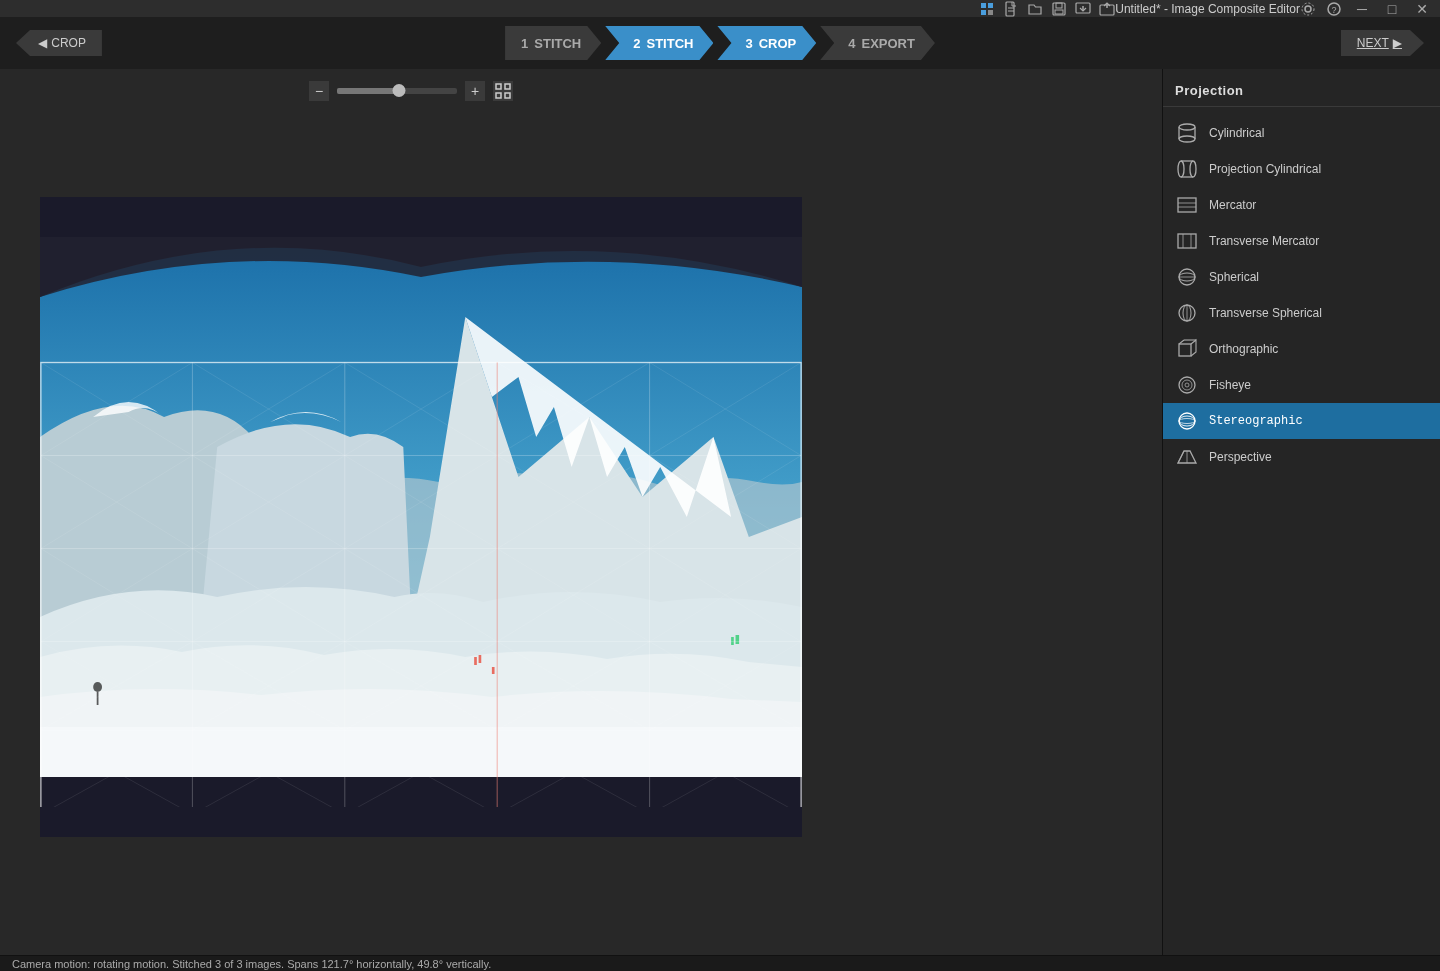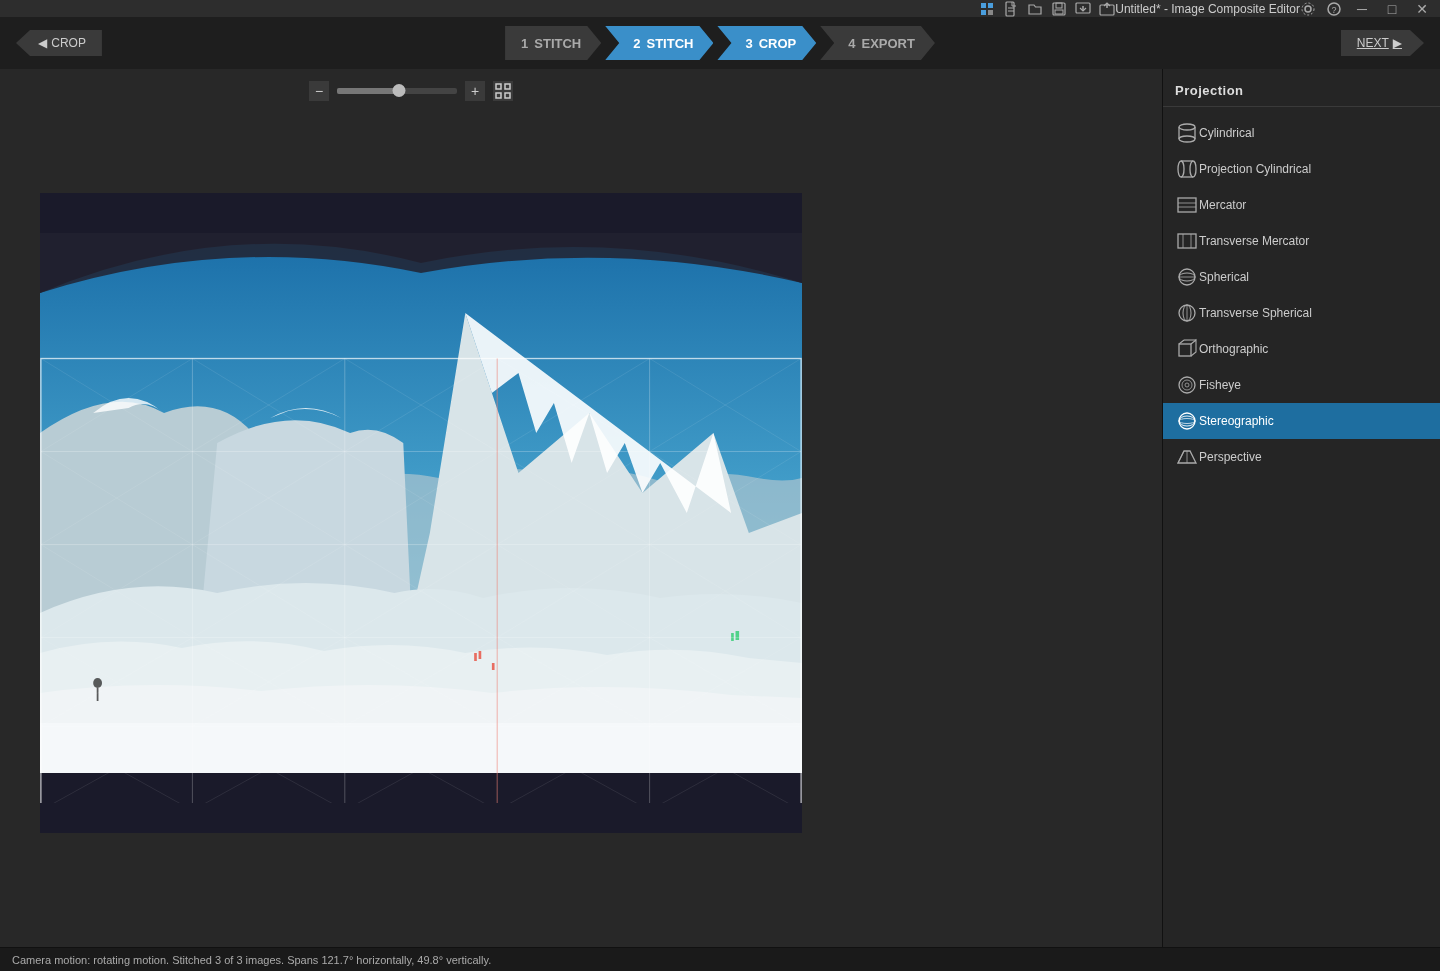--- a/index.html
+++ b/index.html
@@ -162,38 +162,39 @@
     }
     .panel-divider {
       height: 1px;
       background: #3a3a3a;
       margin: 0 0 8px 0;
     }
     .projection-item {
       display: flex;
       align-items: center;
       padding: 6px 12px;
+      gap: 10px;
       cursor: pointer;
       color: #ccc;
     }
     .projection-item.active { background: #1e6ea0; color: #fff; }
     .projection-icon {
       width: 24px;
       height: 24px;
       display: flex;
       align-items: center;
       justify-content: center;
       flex-shrink: 0;
     }
     .proj-label { font-size: 12px; }
 
     
     .statusbar {
       background: #1a1a1a;
-      height: 24px;
+      height: 16px;
       display: flex;
       align-items: center;
       padding: 0 12px;
       flex-shrink: 0;
       border-top: 1px solid #111;
     }
     .status-text { font-size: 11px; color: #aaa; }
 
     
     svg { display: block; }
@@ -549,21 +550,21 @@
       </div>
 
       <div class="projection-item active" style="background:#1e6ea0;">
         <div class="projection-icon">
           <svg width="22" height="22" viewBox="0 0 22 22">
               <circle cx="11" cy="11" r="8" fill="none" stroke="white" stroke-width="1.3"></circle>
               <ellipse cx="11" cy="11" rx="8" ry="5" fill="none" stroke="white" stroke-width="0.9"></ellipse>
               <ellipse cx="11" cy="11" rx="8" ry="2.5" fill="none" stroke="white" stroke-width="0.7"></ellipse>
             </svg>
         </div>
-        <span class="proj-label" style="color:white;">Stereographic</span>
+        <span class="proj-label" style="color:white;font-family:Liberation Mono, monospace;">Stereographic</span>
       </div>
 
       <div class="projection-item">
         <div class="projection-icon">
           <svg width="22" height="22" viewBox="0 0 22 22">
               <path d="M2,17 L8,5 L14,5 L20,17 Z" fill="none" stroke="#aaa" stroke-width="1.3"></path>
               <line x1="8" y1="5" x2="2" y2="17" stroke="#aaa" stroke-width="0.8"></line>
               <line x1="11" y1="5" x2="11" y2="17" stroke="#aaa" stroke-width="0.8"></line>
             </svg>
         </div>

